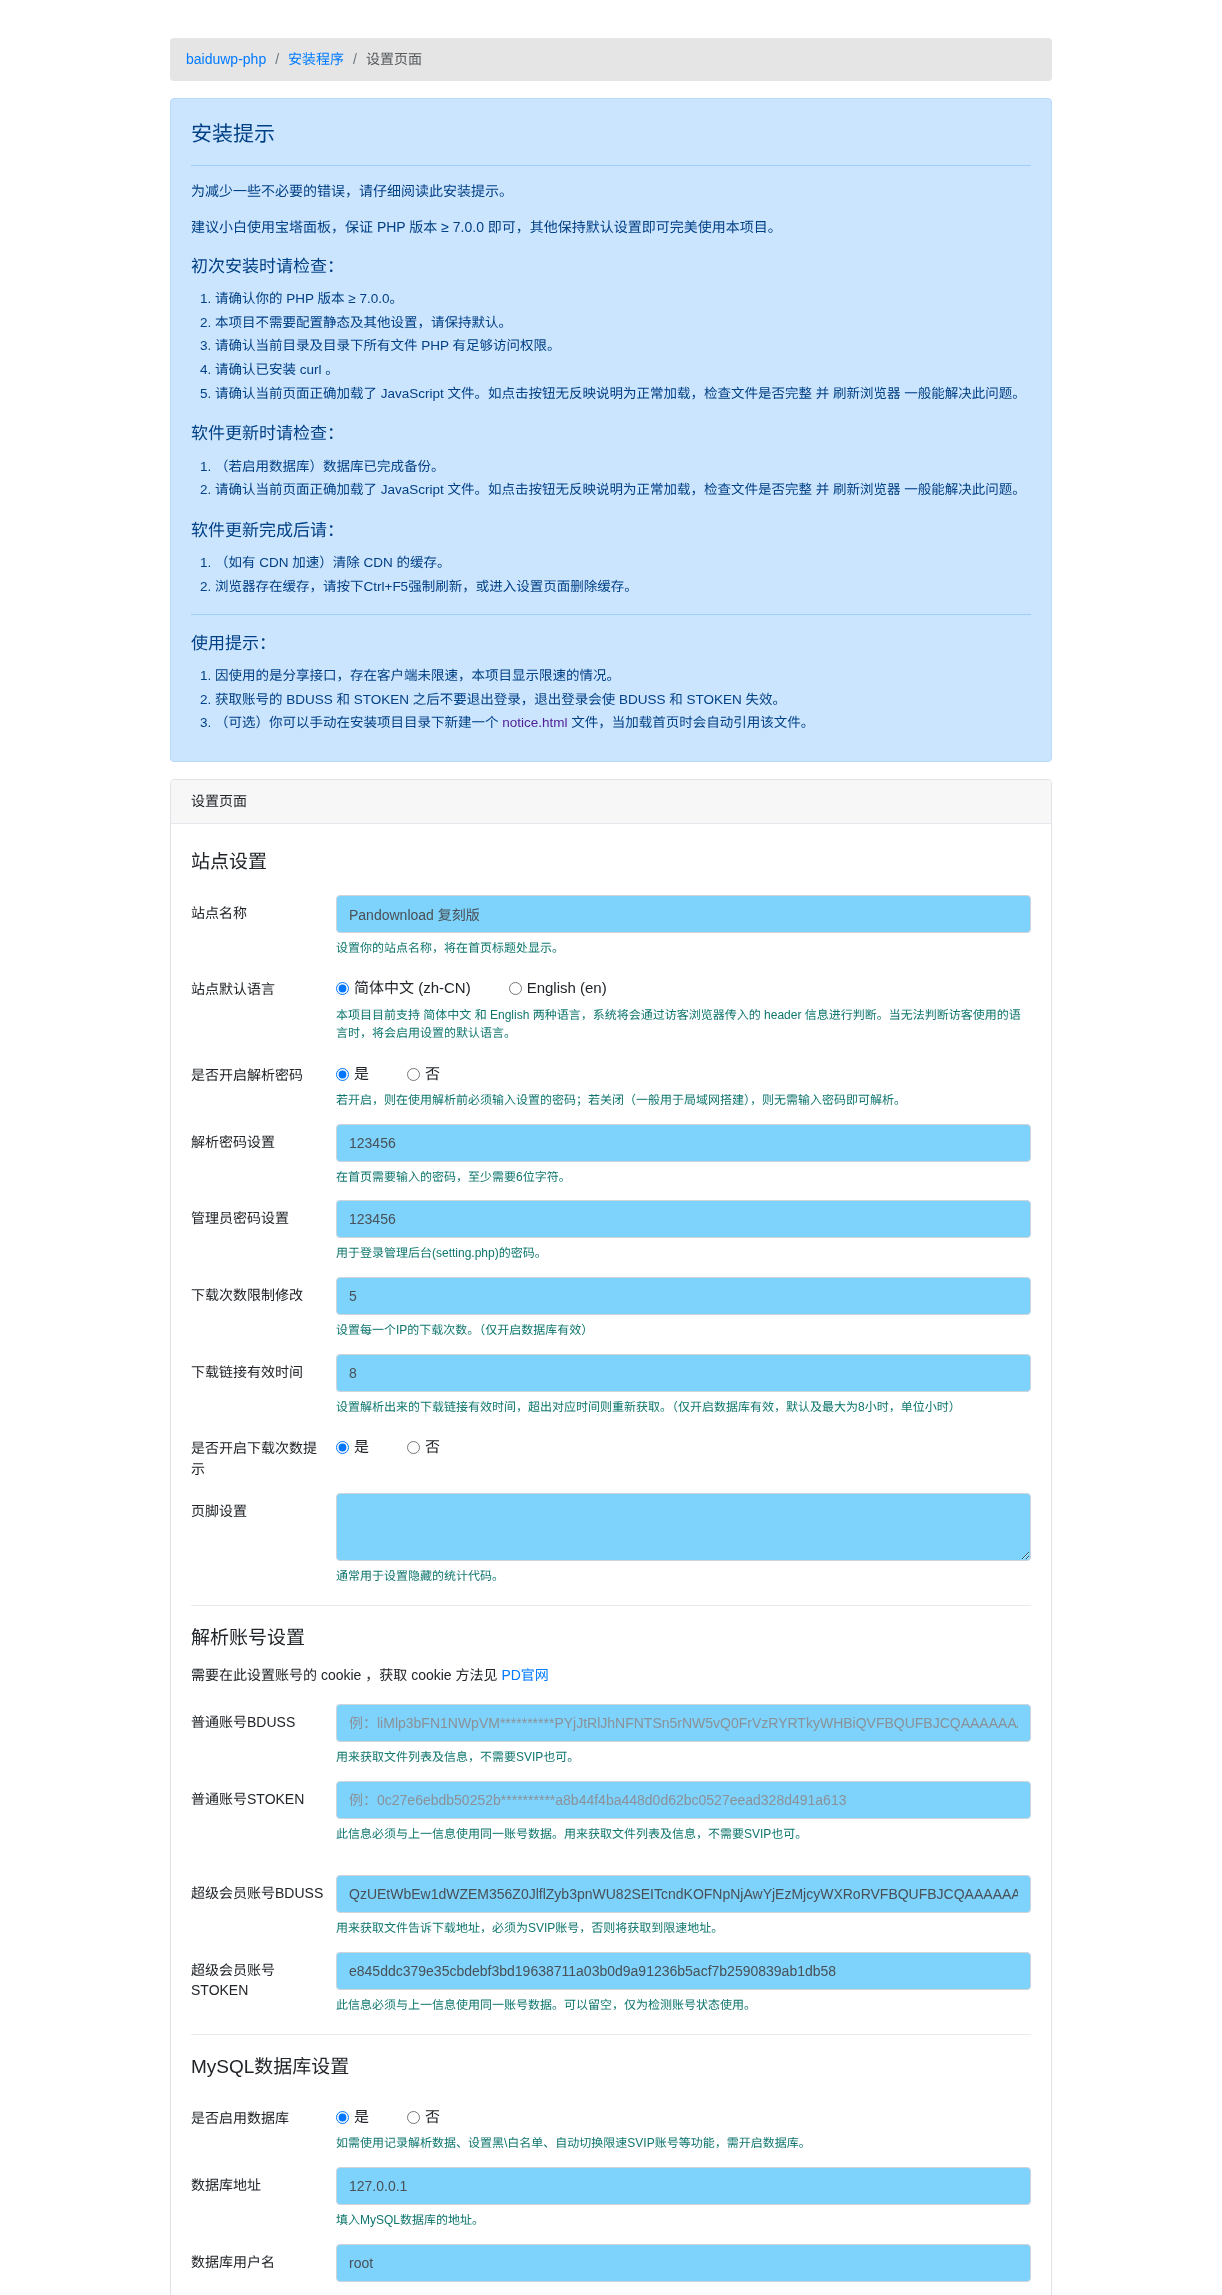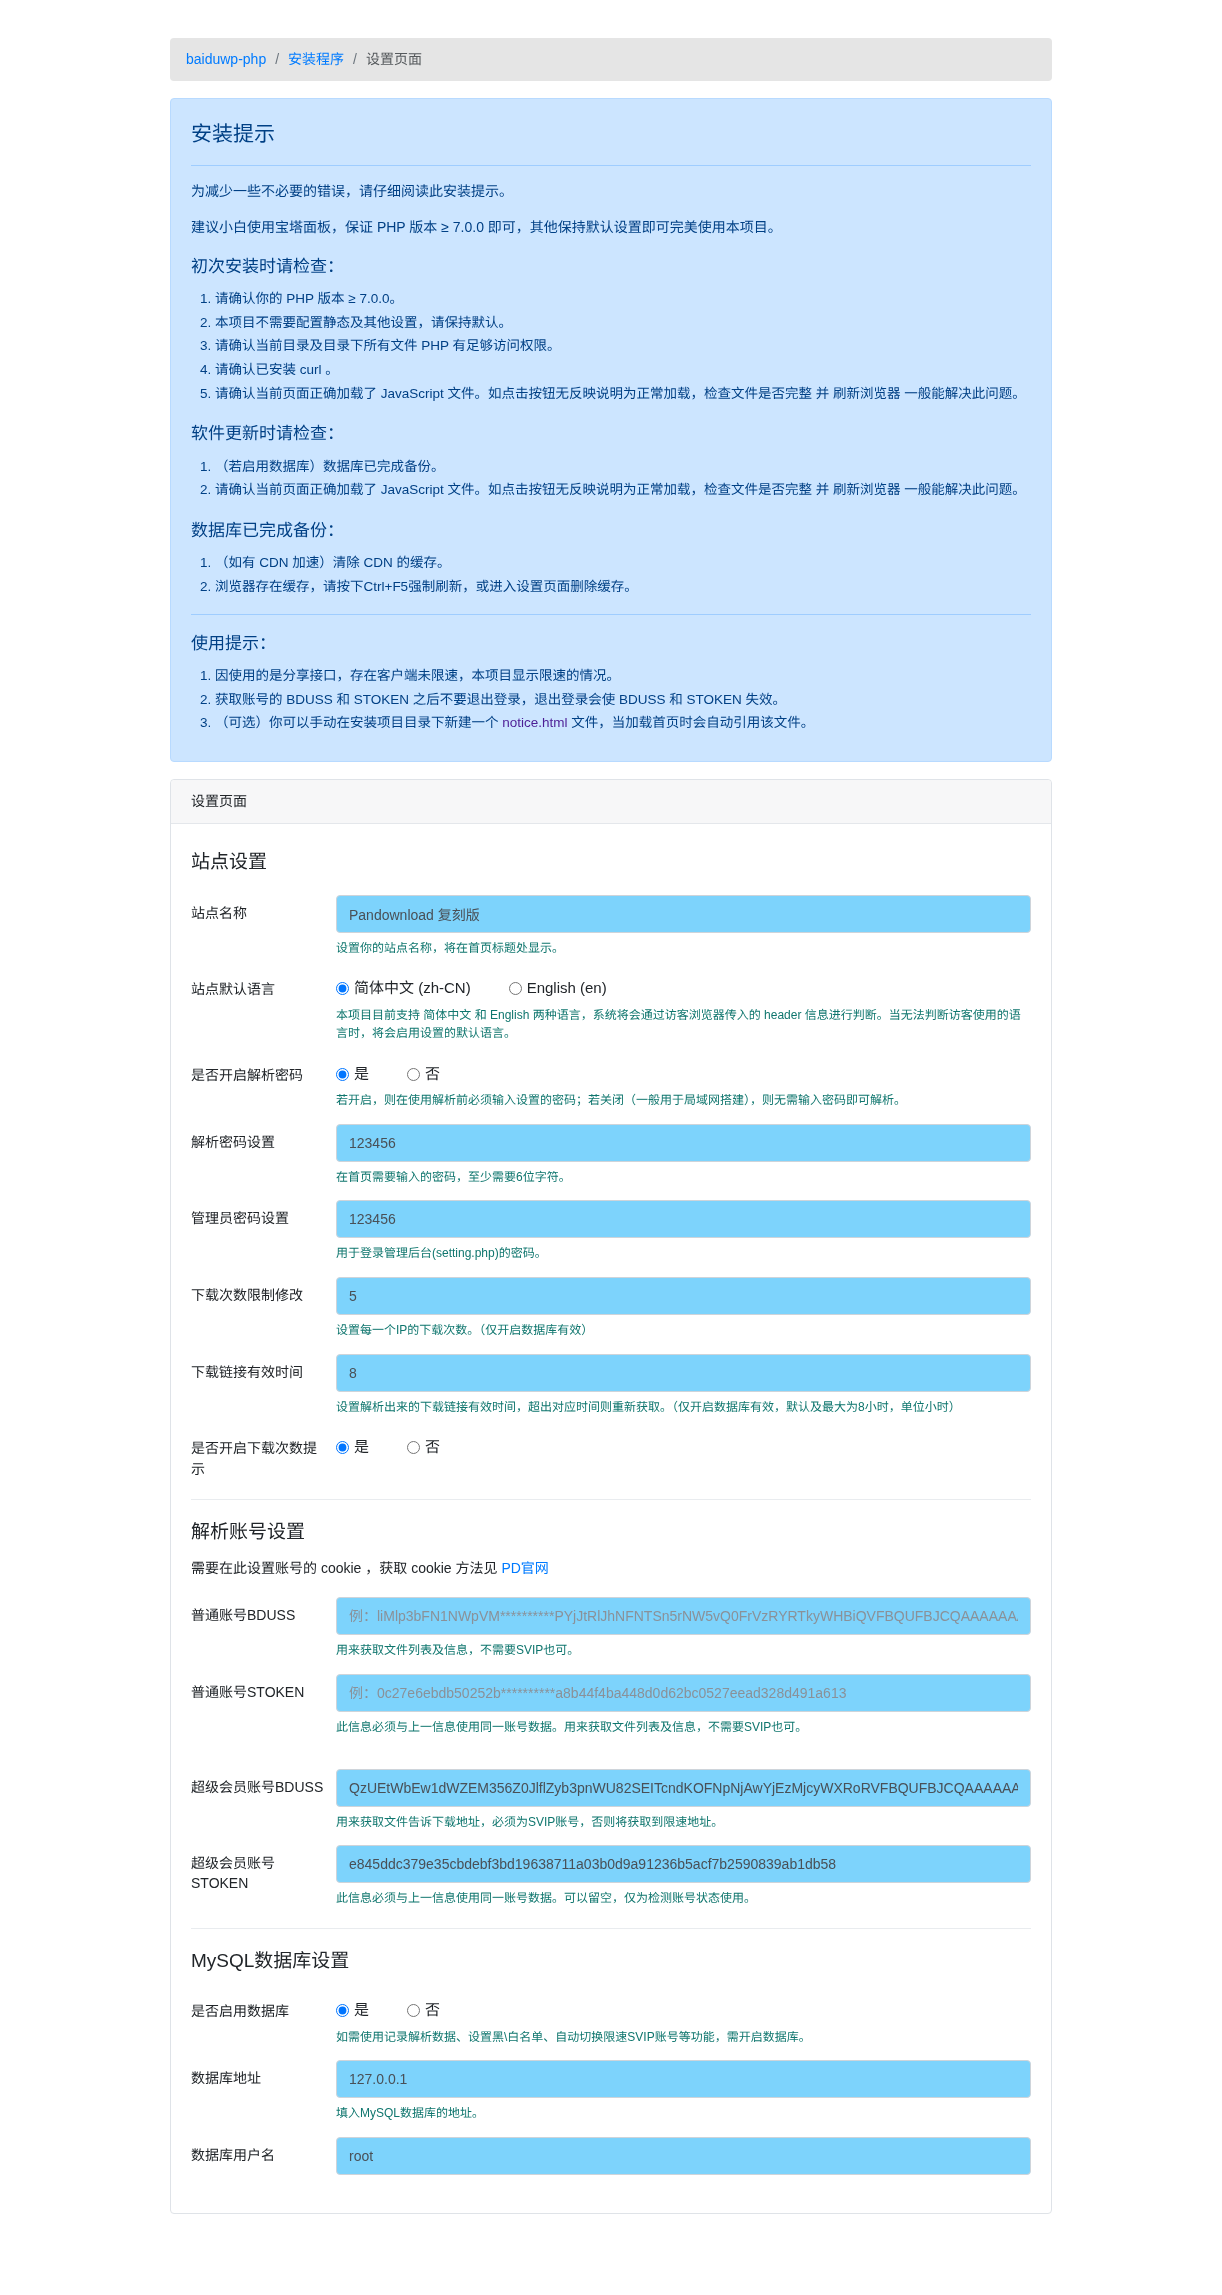--- a/index.html
+++ b/index.html
@@ -91,21 +91,21 @@
       <li>请确认已安装 curl 。</li>
       <li>请确认当前页面正确加载了 JavaScript 文件。如点击按钮无反映说明为正常加载，检查文件是否完整 并 刷新浏览器 一般能解决此问题。</li>
     </ol>
 
     <div class="alert-h">软件更新时请检查：</div>
     <ol>
       <li>（若启用数据库）数据库已完成备份。</li>
       <li>请确认当前页面正确加载了 JavaScript 文件。如点击按钮无反映说明为正常加载，检查文件是否完整 并 刷新浏览器 一般能解决此问题。</li>
     </ol>
 
-    <div class="alert-h">数据库已完成备份：</div>
+    <div class="alert-h">软件更新完成后请：</div>
     <ol>
       <li>（如有 CDN 加速）清除 CDN 的缓存。</li>
       <li>浏览器存在缓存，请按下Ctrl+F5强制刷新，或进入设置页面删除缓存。</li>
     </ol>
 
     <hr>
 
     <div class="alert-h">使用提示：</div>
     <ol>
       <li>因使用的是分享接口，存在客户端未限速，本项目显示限速的情况。</li>
@@ -203,20 +203,27 @@
                 <span>是</span>
               </label>
             <label>
                 <input type="radio" name="dltip" style="">
                 <span>否</span>
               </label>
           </div>
         </div>
       </div>
 
+      <div class="frow">
+        <div class="flabel">页脚设置</div>
+        <div class="fcontrol">
+          <textarea class="form-control" style=""></textarea>
+          <div class="help">通常用于设置隐藏的统计代码。</div>
+        </div>
+      </div>
 
       <hr class="divider">
 
       <h5 class="sec-heading">解析账号设置</h5>
       <p class="sec-desc"><span>需要在此设置账号的 cookie ，获取 cookie 方法见 </span><a>PD官网</a></p>
 
       <div class="frow">
         <div class="flabel">普通账号BDUSS</div>
         <div class="fcontrol">
           <input class="form-control" type="text" placeholder="例：liMlp3bFN1NWpVM**********PYjJtRlJhNFNTSn5rNW5vQ0FrVzRYRTkyWHBiQVFBQUFBJCQAAAAAAAAAAA……" style="">

